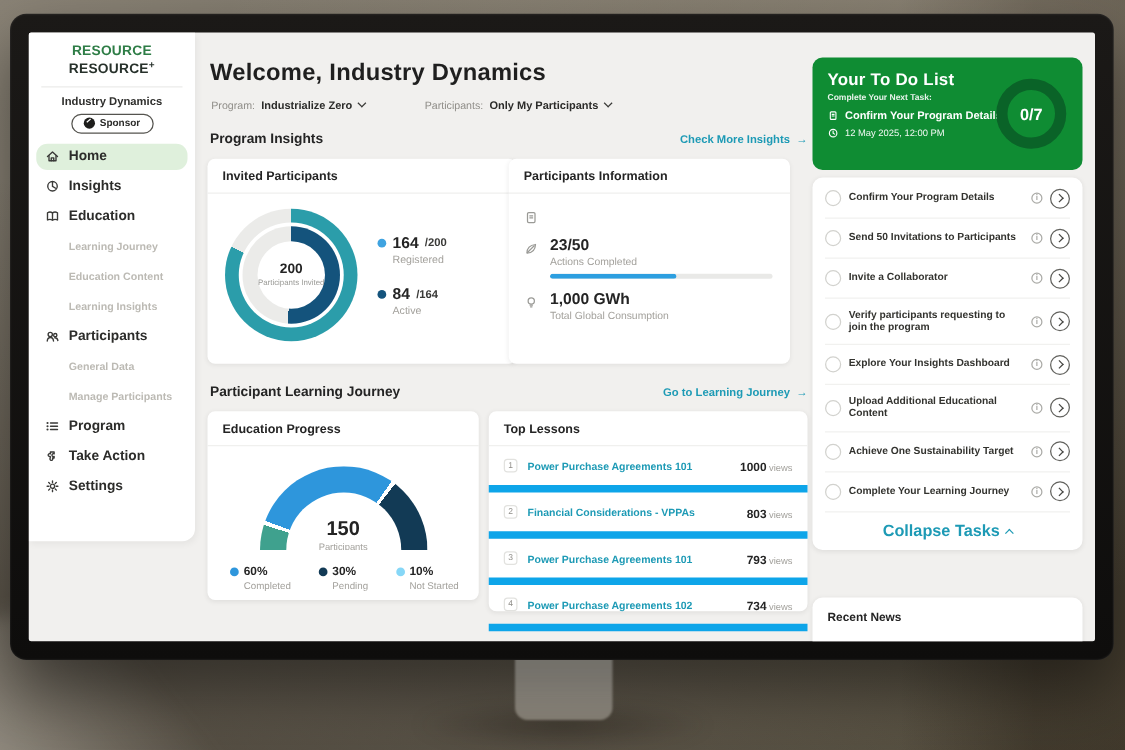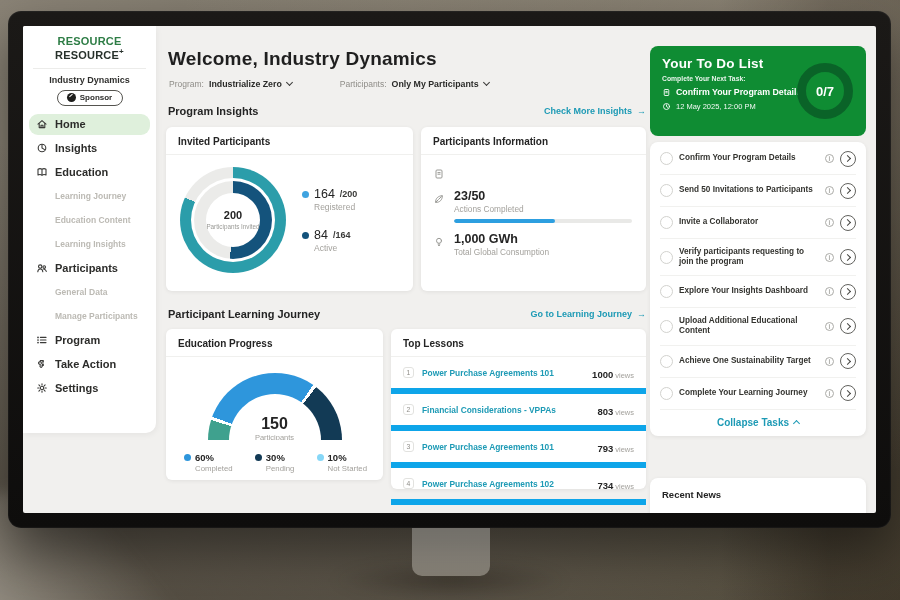--- a/index.html
+++ b/index.html
@@ -72,25 +72,25 @@
   .donut { position:relative; width:106px; height:106px; border-radius:50%; flex:none; }
   .donut > div { position:absolute; border-radius:50%; }
   .d-gap1 { left:11px; top:11px; width:84px; height:84px; background:#fff; }
   .d-inner { left:14px; top:14px; width:78px; height:78px; }
   .d-hole { left:26px; top:26px; width:54px; height:54px; background:#fff; display:flex; flex-direction:column; align-items:center; justify-content:center; }
   .d-val { font-size:11px; font-weight:bold; color:#242424; }
   .d-lab { font-size:6.3px; color:#9a9a96; text-align:center; line-height:1.25; margin-top:2px; }
   .legend-col { display:flex; flex-direction:column; gap:16px; }
   .leg-item .leg-top { display:flex; align-items:center; gap:5px; }
   .leg-dot { width:7px; height:7px; border-radius:50%; flex:none; }
-  .leg-val { font-size:12.5px; font-weight:400; color:#242424;text-align:right; }
+  .leg-val { font-size:12.5px; font-weight:700; color:#242424;text-align:right; }
   .leg-total { font-size:9px; font-weight:bold; color:#3a3a38; }
   .leg-lab { font-size:8.5px; color:#a3a19c; margin:1px 0 0 12px; }
 
-  .card-info { left:398px; top:101px; width:225px; height:164px; }
+  .card-info { left:384px; top:101px; width:225px; height:164px; }
   .info-row { display:flex; gap:9px; padding:9px 14px 0 12px; }
   .info-ico { margin-top:4px; }
   .info-main { flex:1; }
   .info-val { font-size:12.5px; font-weight:800; color:#242424; }
   .info-lab { font-size:8.3px; color:#a3a19c; margin-top:1px; }
   .bar-track { margin-top:5px; height:4px; border-radius:2px; background:#e9e9e7; overflow:hidden; }
   .bar-fill { height:100%; border-radius:2px; }
 
   .card-edu { left:143px; top:303px; width:217px; height:151px; }
   .gauge-wrap { position:relative; width:134px; height:67px; margin:16px auto 0; overflow:hidden; }
@@ -130,21 +130,21 @@
   .task-row { display:flex; align-items:center; gap:6px; padding:7.5px 0; border-bottom:1px solid #f1f1ef; }
   .task-row:last-of-type { border-bottom:none; }
   .task-check { width:13px; height:13px; border:1.5px solid #d2d2ce; border-radius:50%; flex:none; cursor:pointer; }
   .task-label { flex:1; font-size:8.2px; font-weight:bold; color:#33332f; line-height:1.3; }
   .info-i { width:9px; height:9px; border:1px solid #ababa7; border-radius:50%; color:#ababa7;
     display:flex; align-items:center; justify-content:center; flex:none; cursor:pointer; }
   .info-i::after { content:"i"; font-size:6.5px; font-weight:bold; }
   .task-go { width:16px; height:16px; border:1.2px solid #62625e; border-radius:50%; flex:none; cursor:pointer;
     display:flex; align-items:center; justify-content:center; }
   .task-go .chev { transform:rotate(-45deg); margin:0 1px 0 0; border-color:#454541; }
-  .collapse-link { text-align:center; padding:7px 0 4px; font-size:10px; font-weight:bold; color:#1d9ab5; cursor:pointer; }
+  .collapse-link { text-align:center; padding:7px 0 4px; font-size:13px; font-weight:bold; color:#1d9ab5; cursor:pointer; }
   .collapse-link .chev { border-color:#1d9ab5; margin-left:5px; }
 
   .news-card { position:absolute; left:627px; top:452px; width:216px; height:40px; background:#fff;
     border-radius:8px 8px 0 0; padding:11px 12px; box-shadow:0 1px 4px rgba(0,0,0,.07); }
   .news-title { font-size:9.5px; font-weight:800; color:#242424; }
 
   svg.ico { display:block; }
 </style>
 </head>
 <body>

